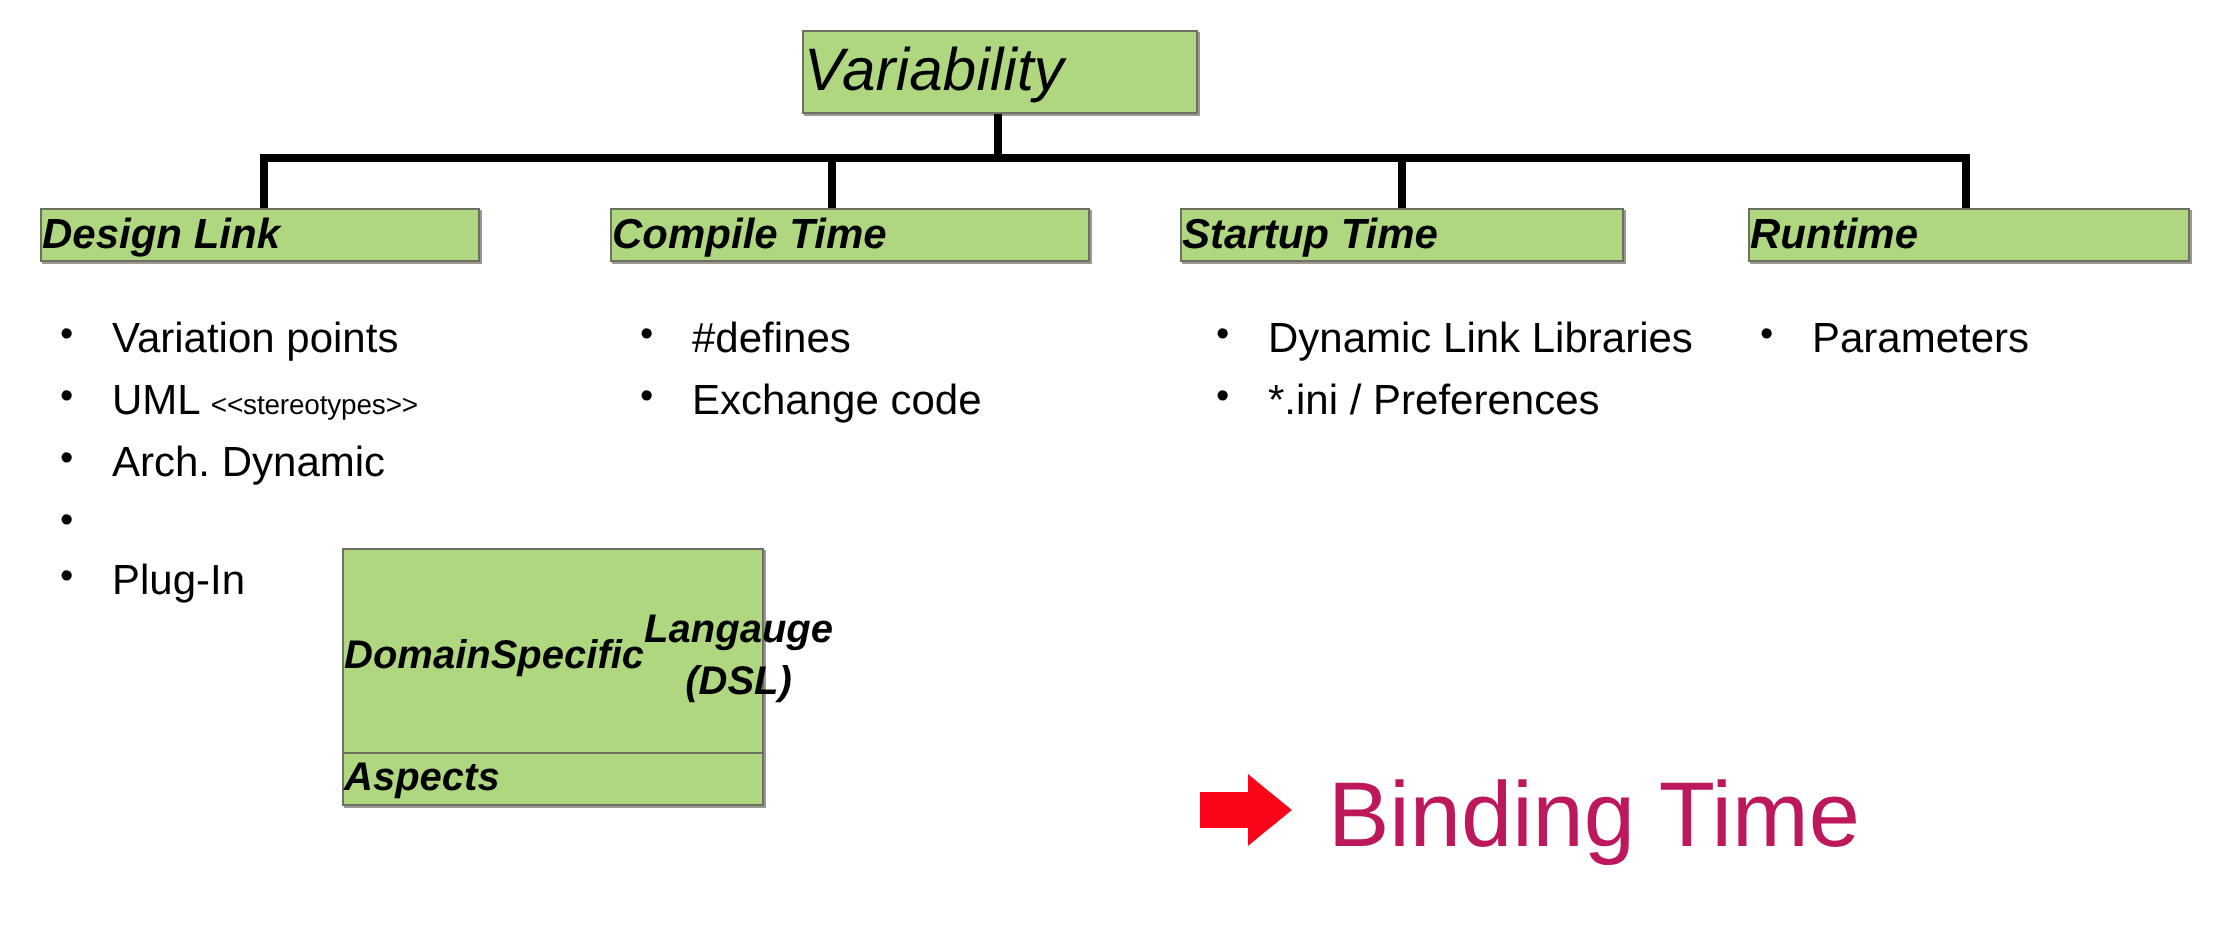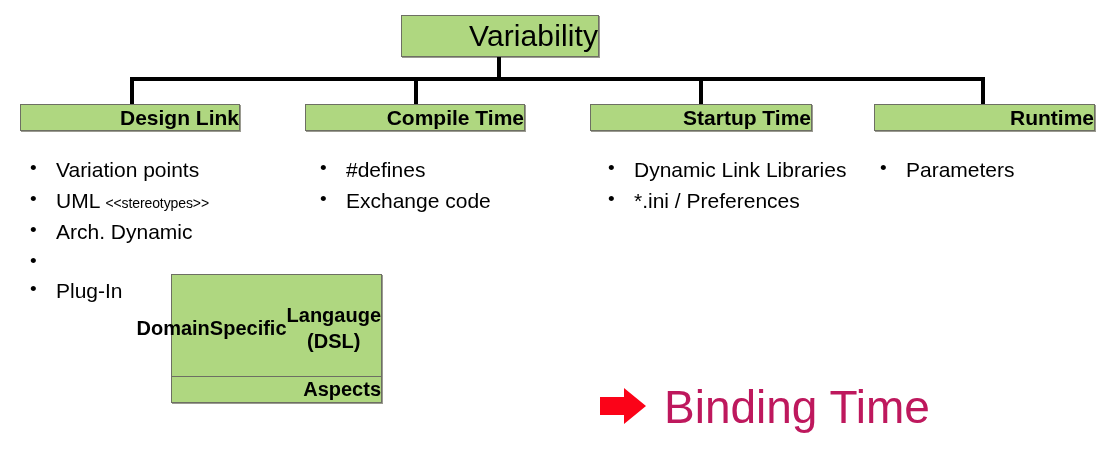--- a/index.html
+++ b/index.html
@@ -22,23 +22,24 @@
 
   
   .gbox {
     position: absolute;
     background: #afd780;
     border: 1px solid #6d6f63;
     box-sizing: border-box;
     box-shadow: 1px 1px 0 0 #9a9a90;
     display: flex;
     align-items: center;
-    justify-content: flex-end;
+    justify-content: flex-start;
     text-align: center;
     color: #000000;
+    font-style: italic;
   }
   .gbox.root {
     font-weight: normal;
     font-size: 30px;
     letter-spacing: 0.1px;
   }
   .gbox.cat {
     font-weight: bold;
     font-size: 21px;
   }
@@ -114,21 +115,21 @@
   <div class="line-h" style="left:130px; top:77px; width:855px; height:4px;"></div>
   <div class="line-v" style="left:130px; top:77px; width:4px; height:27px;"></div>
   <div class="line-v" style="left:414px; top:77px; width:4px; height:27px;"></div>
   <div class="line-v" style="left:699px; top:77px; width:4px; height:27px;"></div>
   <div class="line-v" style="left:981px; top:77px; width:4px; height:27px;"></div>
 
   <div class="gbox cat" style="left:20px; top:104px; width:220px; height:27px;">
     <span>Design Link</span>
   </div>
 
-  <div class="gbox cat" style="left:305px; top:104px; width:220px; height:27px;">
+  <div class="gbox cat" style="left:305px; top:104px; width:240px; height:27px;">
     <span>Compile Time</span>
   </div>
 
   <div class="gbox cat" style="left:874px; top:104px; width:221px; height:27px;">
     <span>Runtime</span>
   </div>
 
   <div class="gbox cat" style="left:590px; top:104px; width:222px; height:27px;">
     <span>Startup Time</span>
   </div>

